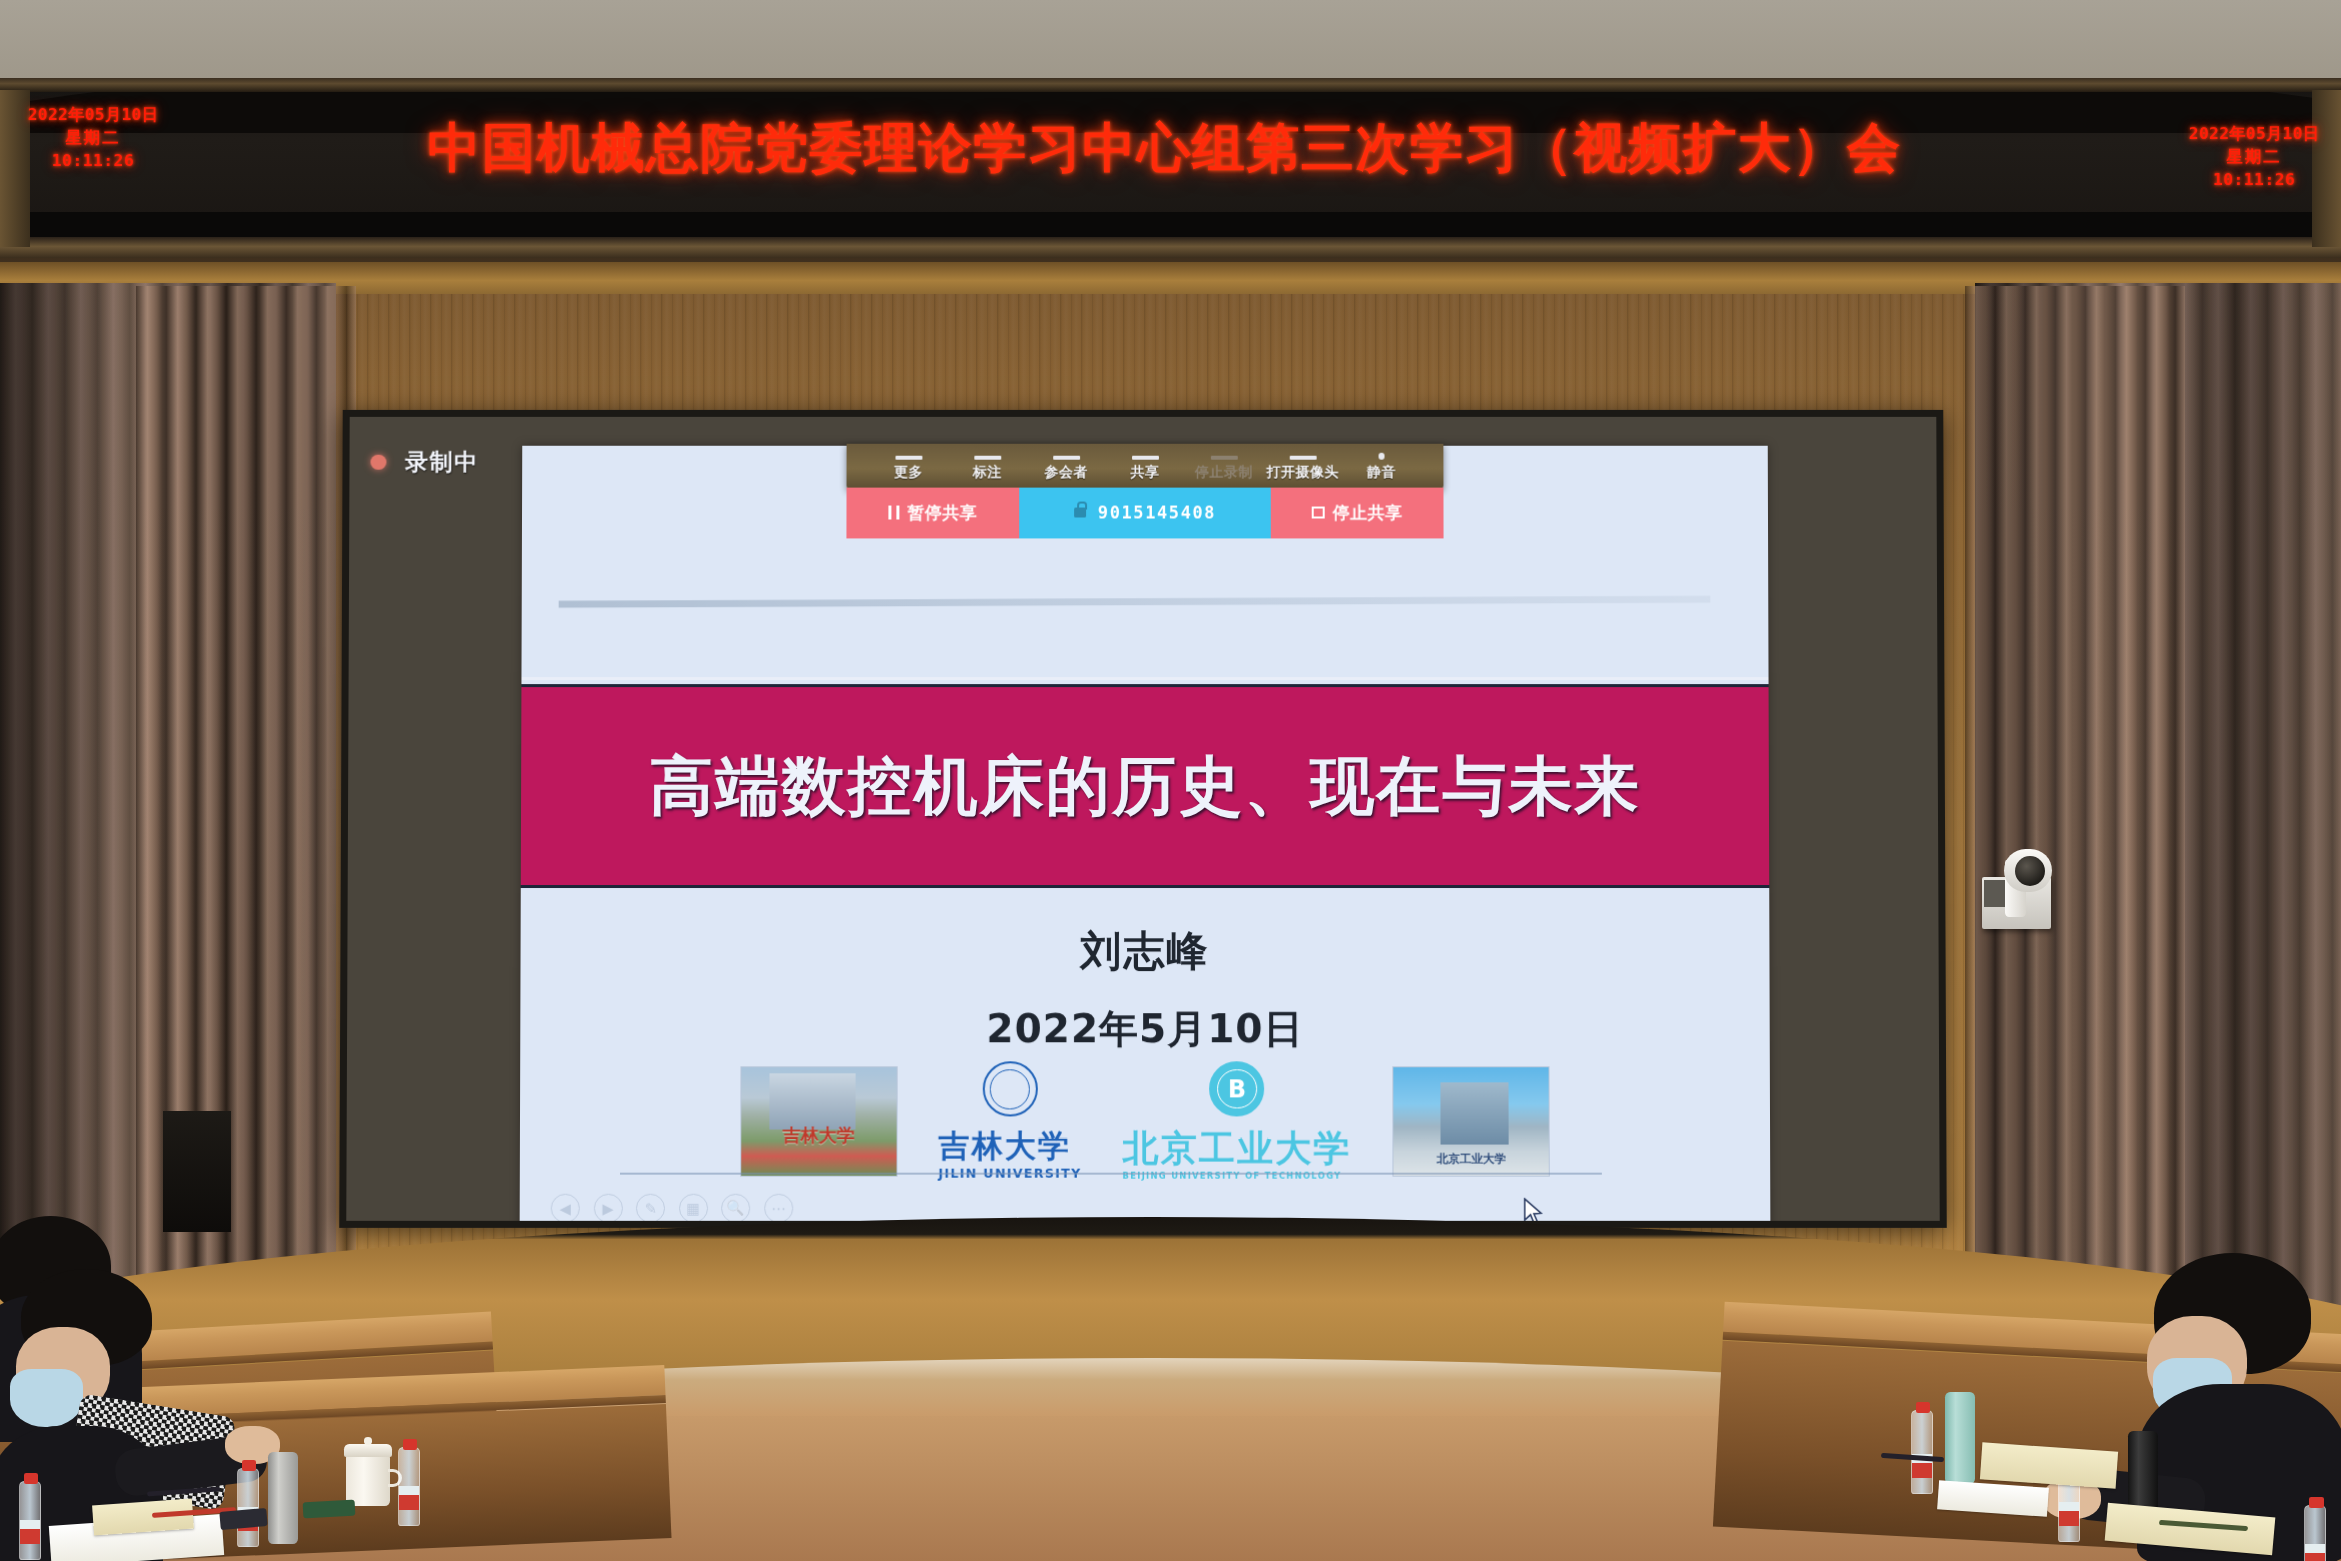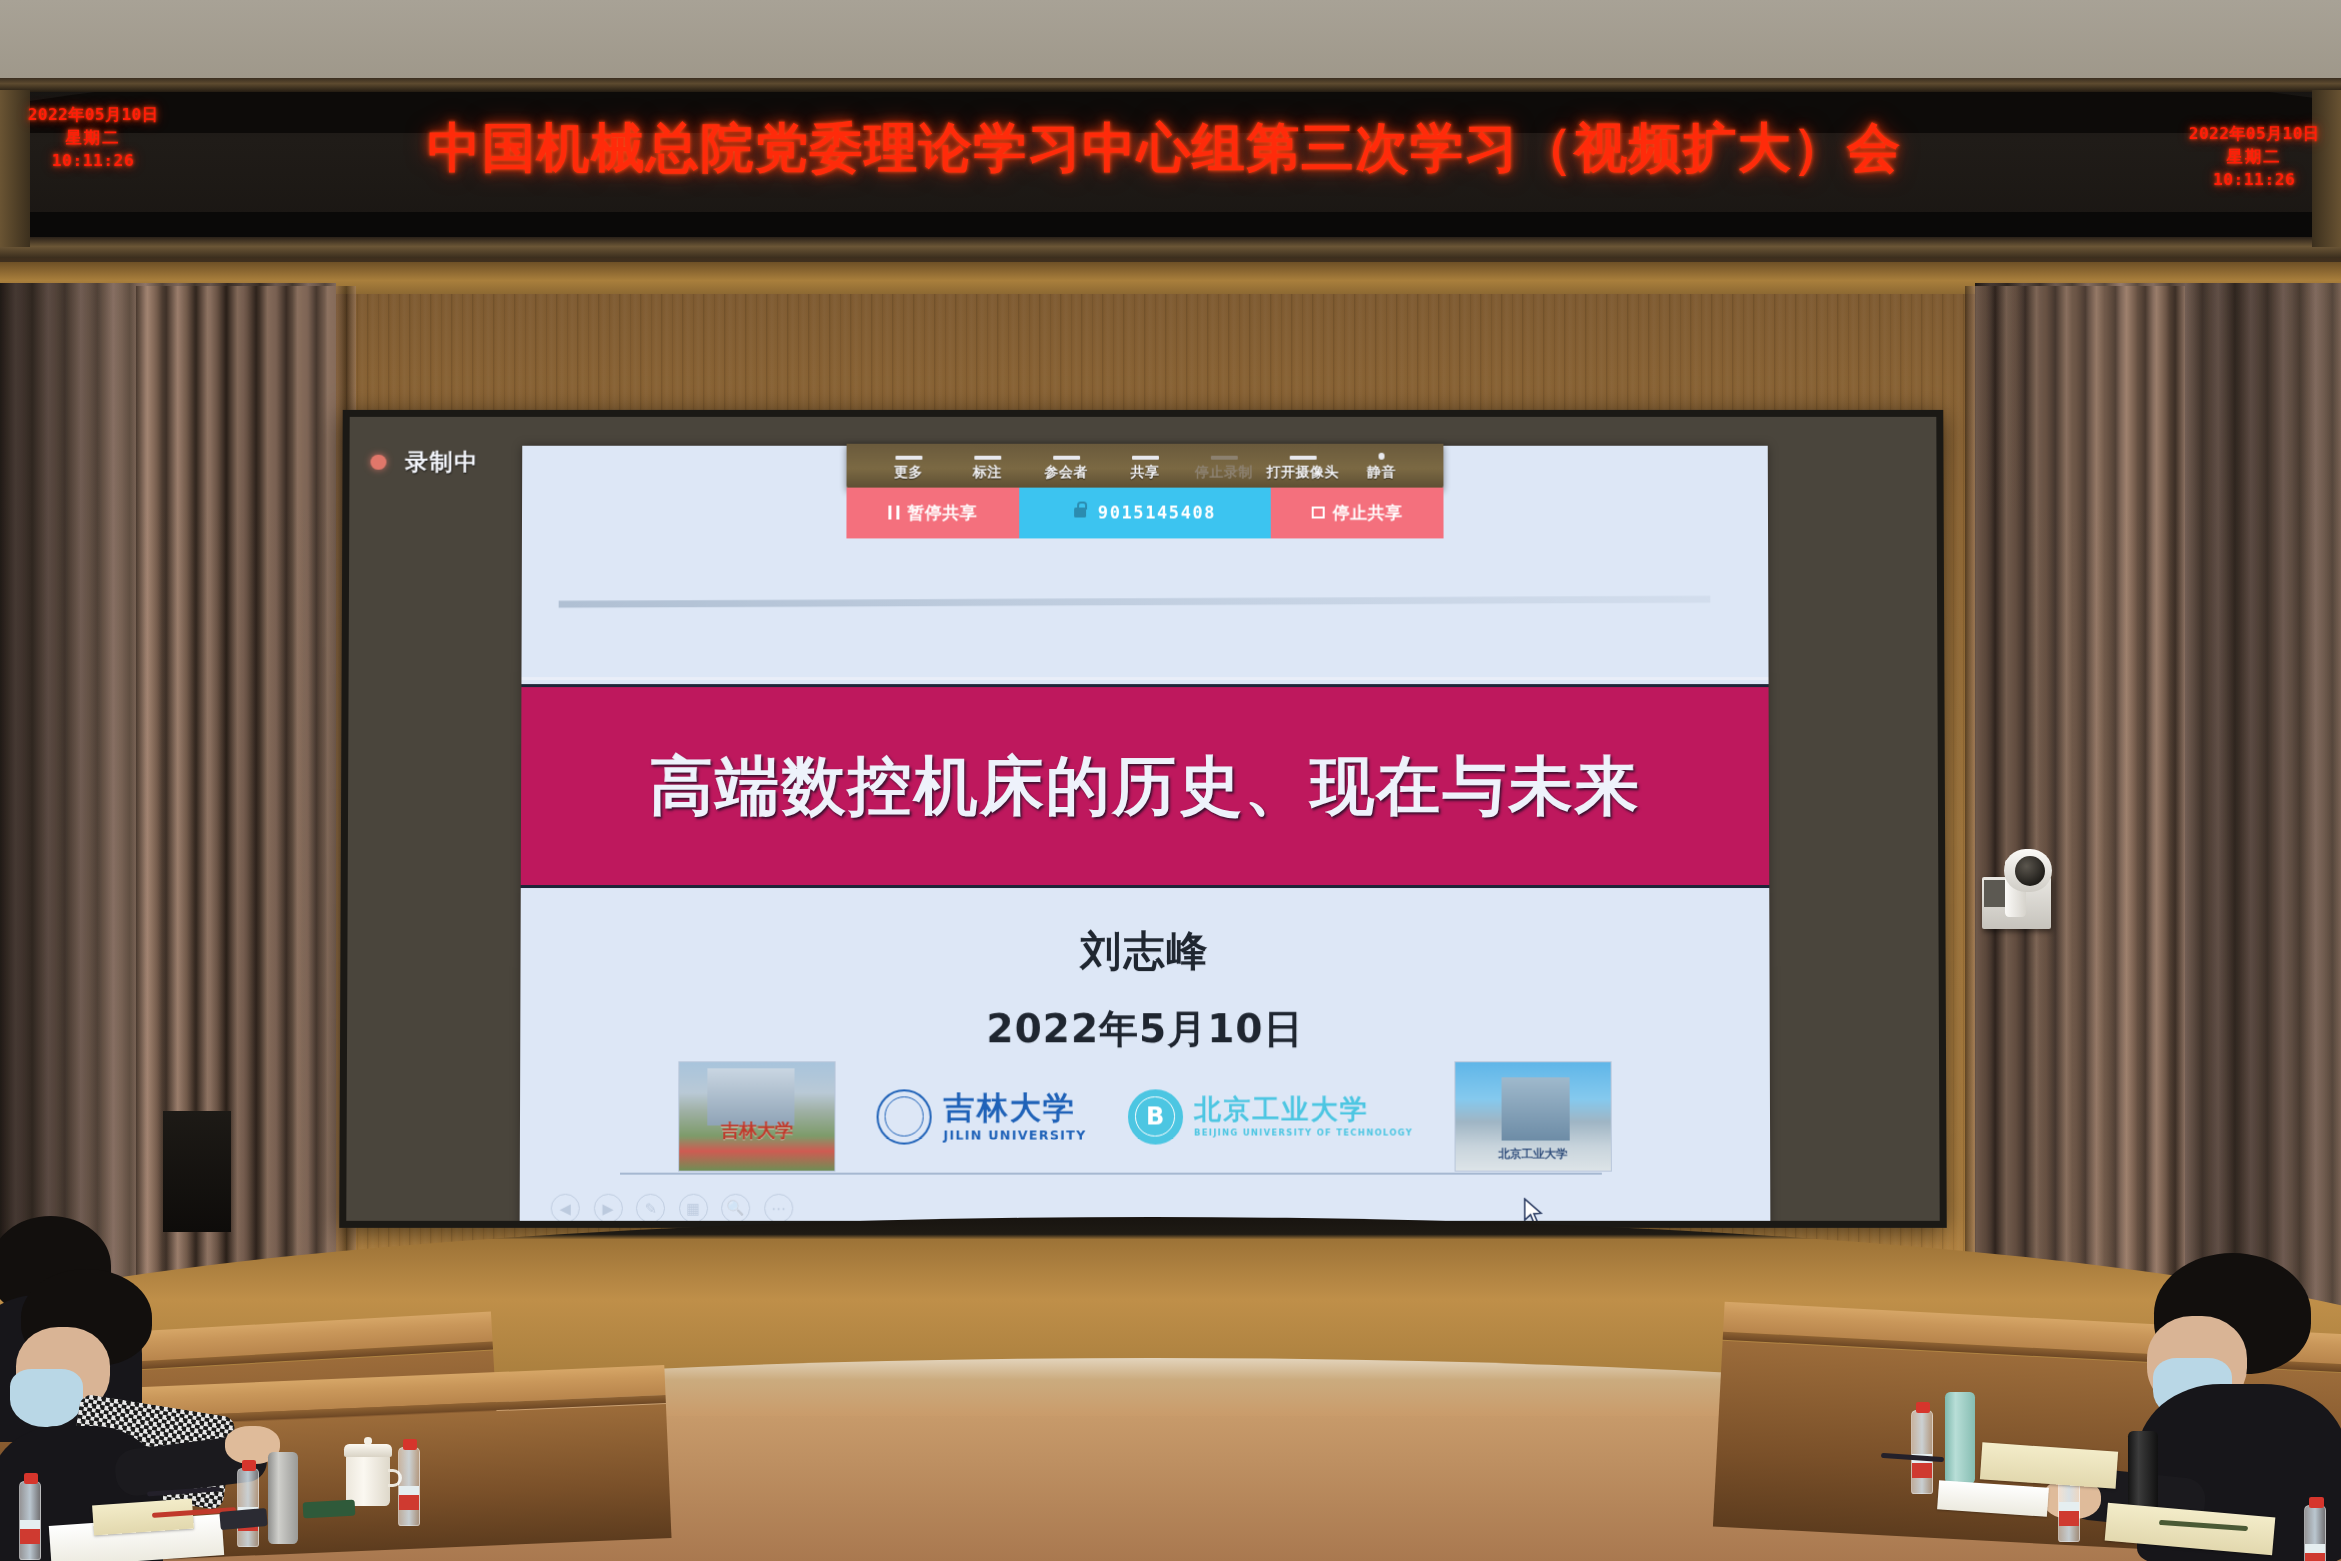--- a/index.html
+++ b/index.html
@@ -231,36 +231,36 @@
   }
   .campus-photo.bjut:before{
     content:""; position:absolute; left:30%; top:14%; width:44%; height:58%;
     background:linear-gradient(180deg,#9fb9cc,#6d8ca6);
   }
   .campus-photo.bjut:after{
     content:"北京工业大学"; position:absolute; left:0; right:0; bottom:8%;
     color:#2e4c7a; font-size:11.5px; font-weight:700; text-align:center;
     font-family:"DejaVu Sans","Liberation Sans",sans-serif;
   }
-  .uni-logo{ display:flex; align-items:center; gap:11.5px; }
+  .uni-logo{ display:flex; align-items:center; gap:11.5px;flex-direction:column; }
   .uni-seal{ width:55px; height:55px; border-radius:50%; border:2.6px solid currentColor; position:relative; }
   .uni-seal:before{ content:""; position:absolute; inset:5.8px; border-radius:50%; border:1px solid currentColor; }
   .uni-seal.bjut-seal{ border-radius:50%; background:#4cc6e2; border-color:#4cc6e2; }
   .uni-seal.bjut-seal:before{ border-color:#fff; }
   .uni-seal.bjut-seal:after{ content:"B"; position:absolute; inset:0; display:flex;
     align-items:center; justify-content:center; color:#fff; font-size:24px; font-weight:800;
     font-family:"DejaVu Sans","Liberation Sans",sans-serif; }
   .uni-txt{ text-align:left; line-height:1.1; }
   .uni-cn{ font-size:31px; font-weight:700; letter-spacing:2.1px;
     font-family:"DejaVu Serif","Liberation Serif",serif; }
   .uni-en{ font-size:12.6px; font-weight:700; letter-spacing:1.3px; margin-top:4.2px;
     font-family:"DejaVu Sans","Liberation Sans",sans-serif; }
   .uni-logo.jl{ color:#1f62b8; }
   .uni-logo.bj{ color:#4cc6e2; }
-  .uni-logo.bj .uni-cn{ font-size:27px; }
+  .uni-logo.bj .uni-cn{ font-size:36px;text-align:center; }
   .uni-logo.bj .uni-en{ font-size:8.4px; }
 
   .slide-footer-rule{
     position:absolute; left:100px; bottom:57px; width:980px; height:2.1px;
     background:rgba(120,145,178,.55);
   }
   .ppt-controls{ position:absolute; left:31px; bottom:9.4px; display:flex; gap:13.6px; opacity:.20; }
   .ppt-ctrl{ width:29px; height:29px; border-radius:50%; border:1.6px solid #4a6488;
     display:flex; align-items:center; justify-content:center; color:#3e5a80; font-size:14.7px;
     font-family:"DejaVu Sans","Liberation Sans",sans-serif; }

